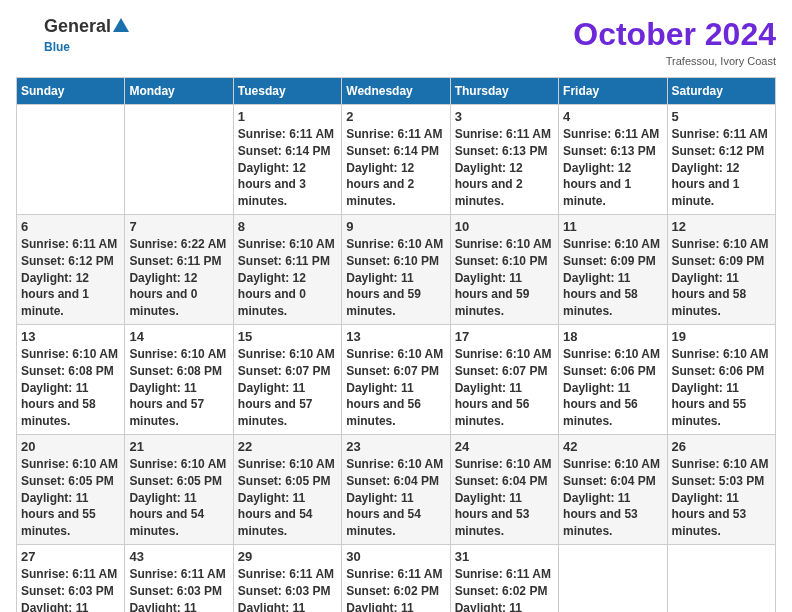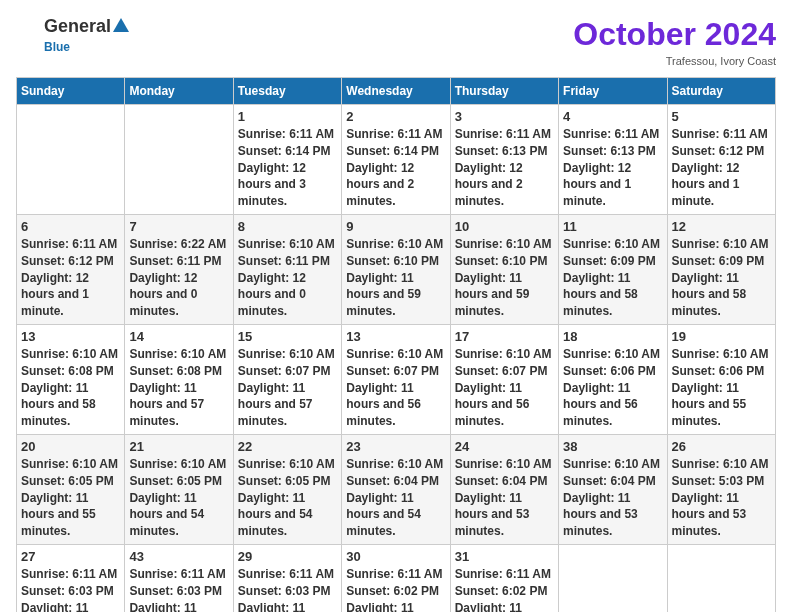--- a/index.html
+++ b/index.html
@@ -296,21 +296,21 @@
 and 54 minutes.</div>
         </td>
         <td>
           <span class="day-num">24</span>
           <div class="day-detail">Sunrise: 6:10 AM
 Sunset: 6:04 PM
 Daylight: 11 hours
 and 53 minutes.</div>
         </td>
         <td>
-          <span class="day-num">38</span>
+          <span class="day-num">42</span>
           <div class="day-detail">Sunrise: 6:10 AM
 Sunset: 6:04 PM
 Daylight: 11 hours
 and 53 minutes.</div>
         </td>
         <td>
           <span class="day-num">26</span>
           <div class="day-detail">Sunrise: 6:10 AM
 Sunset: 5:03 PM
 Daylight: 11 hours

